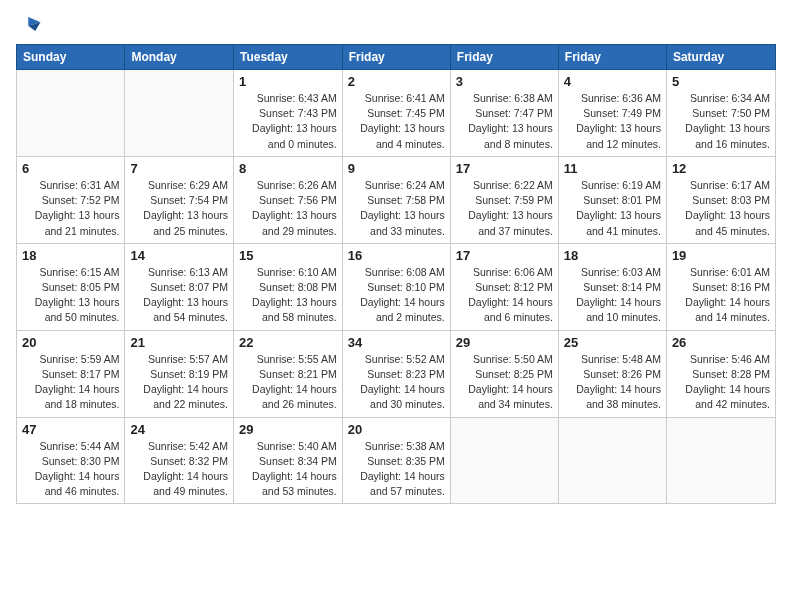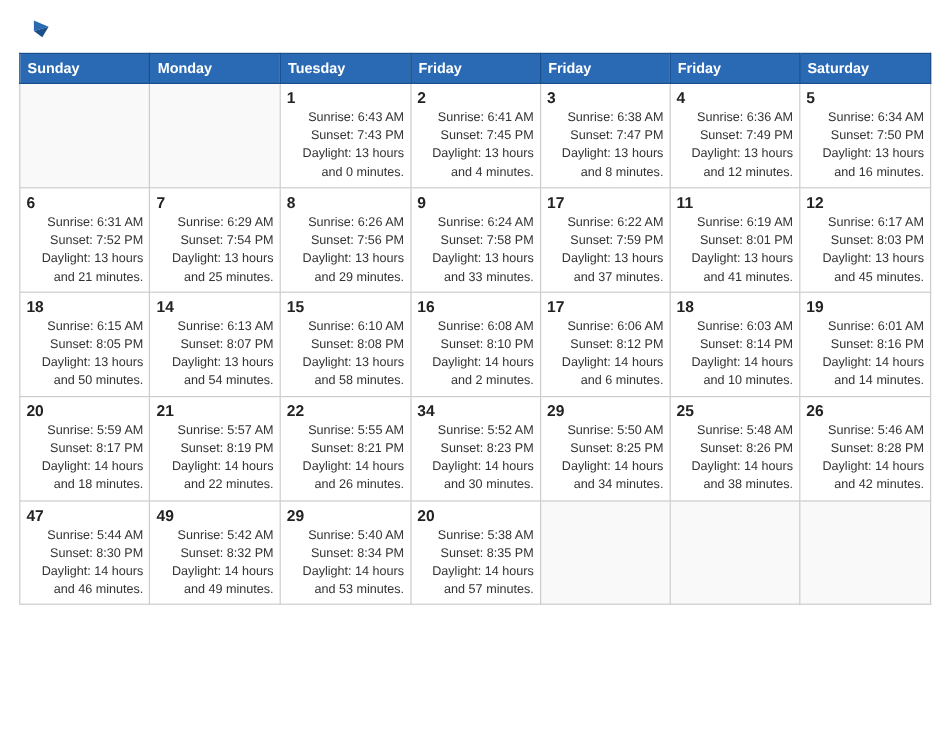--- a/index.html
+++ b/index.html
@@ -247,21 +247,21 @@
             <div class="day-num">26</div>
             <div class="day-info">Sunrise: 5:46 AM<br>Sunset: 8:28 PM<br>Daylight: 14 hours and 42 minutes.</div>
           </td>
         </tr>
         <tr>
           <td>
             <div class="day-num">47</div>
             <div class="day-info">Sunrise: 5:44 AM<br>Sunset: 8:30 PM<br>Daylight: 14 hours and 46 minutes.</div>
           </td>
           <td>
-            <div class="day-num">49</div>
+            <div class="day-num">24</div>
             <div class="day-info">Sunrise: 5:42 AM<br>Sunset: 8:32 PM<br>Daylight: 14 hours and 49 minutes.</div>
           </td>
           <td>
             <div class="day-num">29</div>
             <div class="day-info">Sunrise: 5:40 AM<br>Sunset: 8:34 PM<br>Daylight: 14 hours and 53 minutes.</div>
           </td>
           <td>
             <div class="day-num">20</div>
             <div class="day-info">Sunrise: 5:38 AM<br>Sunset: 8:35 PM<br>Daylight: 14 hours and 57 minutes.</div>
           </td>

